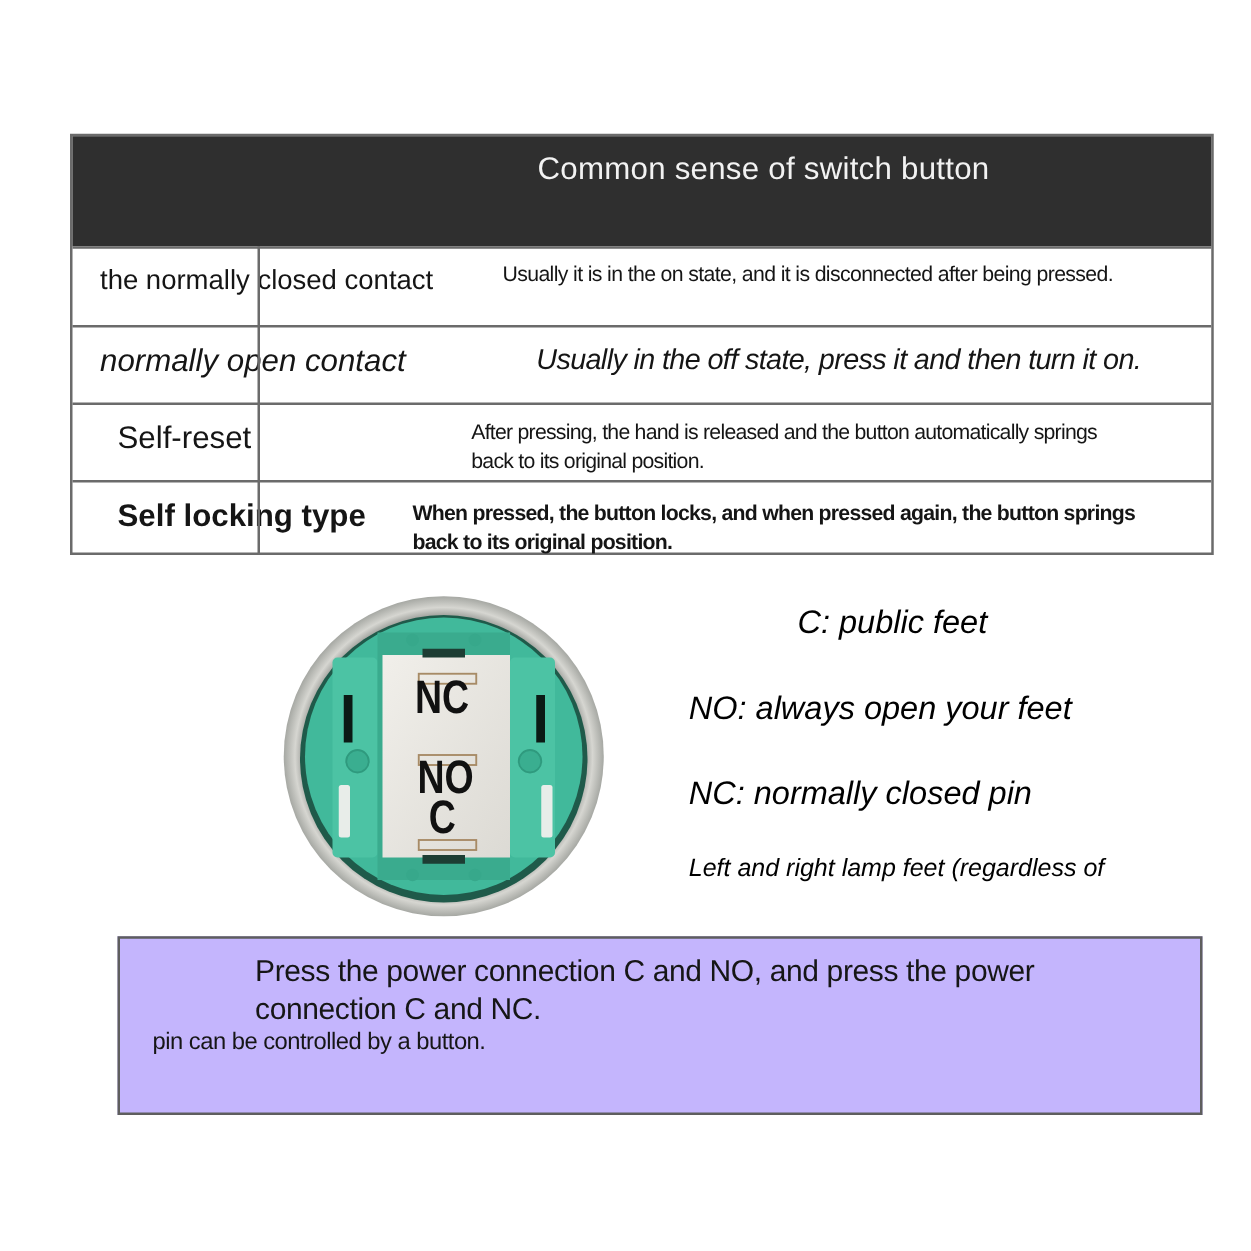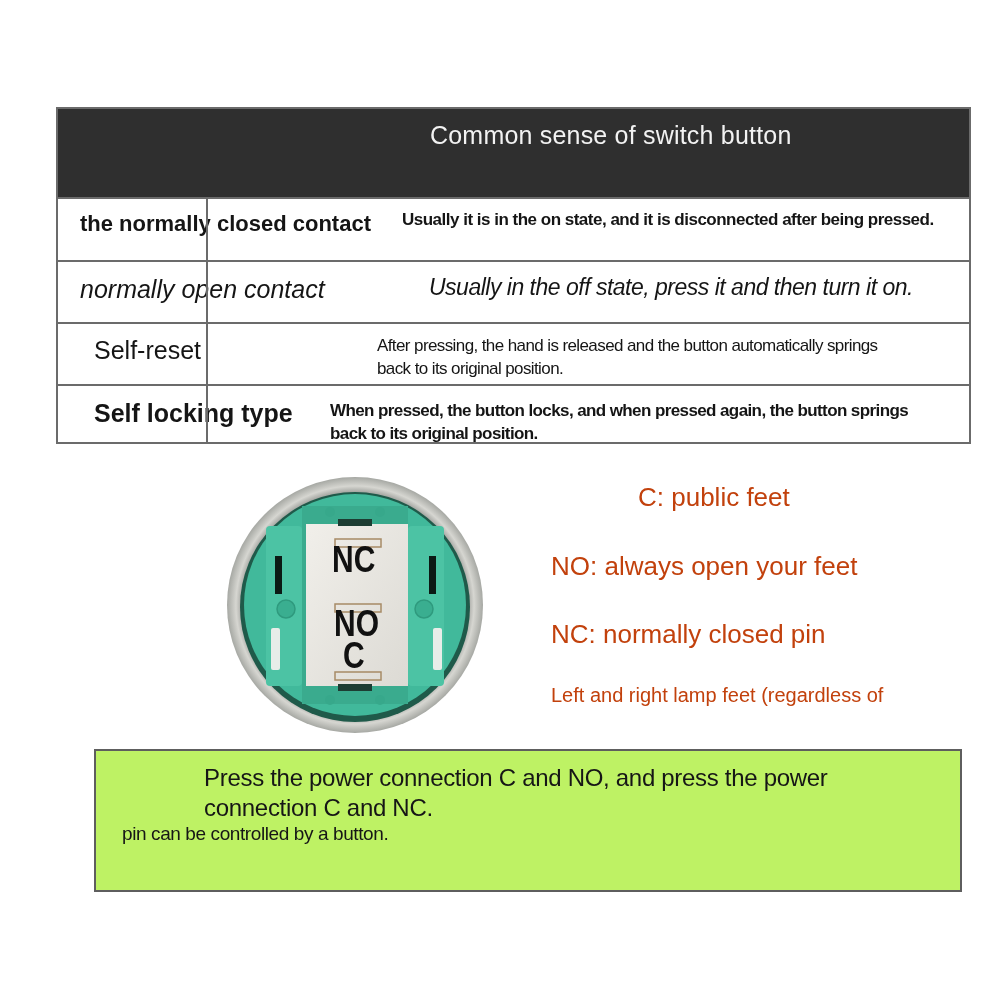--- a/index.html
+++ b/index.html
@@ -16,21 +16,21 @@
     background: #2f2f2f;
   }
   .table-title {
     position: absolute; left: 372px; top: 12px;
     color: #f2f2f2; font-size: 25px; letter-spacing: 0.2px; white-space: nowrap;
   }
   .row {
     position: absolute; left: 0; width: 100%;
     border-top: 2px solid #6b6b6b;
   }
-  .row-1 { top: 88px; height: 80px; font-weight: bold; }
+  .row-1 { top: 88px; height: 80px; }
   .row-2 { top: 151px; height: 62px; font-style: italic; }
   .row-3 { top: 213px; height: 62px; }
   .row-4 { top: 275px; height: 68px; font-weight: bold; }
   .col-divider {
     position: absolute; left: 148px; top: 88px; width: 2px; height: 247px;
     background: #6b6b6b;
   }
   .cell-label {
     position: absolute; white-space: nowrap; color: #151515;
   }
@@ -46,30 +46,30 @@
   .r3 .cell-desc  { left: 319px; top: 10px; font-size: 17px; line-height: 23px; letter-spacing: -0.6px; }
   .r4 .cell-label { left: 36px; top: 13px; font-size: 25px; }
   .r4 .cell-desc  { left: 272px; top: 13px; font-size: 17px; line-height: 23px; letter-spacing: -0.6px; }
 
   
   .button-photo {
     position: absolute; left: 226px; top: 476px; width: 258px; height: 258px;
   }
 
   
-  .legend { position: absolute; color: #c2410c; white-space: nowrap; }
+  .legend { position: absolute; color: #000000; white-space: nowrap; font-style: italic; }
   .legend-c   { left: 638px; top: 482px; font-size: 26px; }
   .legend-no  { left: 551px; top: 551px; font-size: 26px; }
   .legend-nc  { left: 551px; top: 619px; font-size: 26px; }
   .legend-lamp { left: 551px; top: 682px; font-size: 20px; line-height: 26px; white-space: normal; width: 400px; }
 
   
   .note-box {
     position: absolute; left: 94px; top: 749px; width: 868px; height: 143px;
-    border: 2px solid #5e5e5e; background: #bef264;
+    border: 2px solid #5e5e5e; background: #c4b5fd;
   }
   .note-main {
     position: absolute; left: 108px; top: 12px; width: 700px;
     font-size: 24px; line-height: 30px; color: #161616;
     font-family: "Liberation Sans Narrow", "Liberation Sans", sans-serif; letter-spacing: -0.3px;
   }
   .note-sub {
     position: absolute; left: 26px; top: 70px; width: 850px;
     font-size: 19px; line-height: 26px; color: #161616;
     font-family: "Liberation Sans Narrow", "Liberation Sans", sans-serif; letter-spacing: -0.4px;

